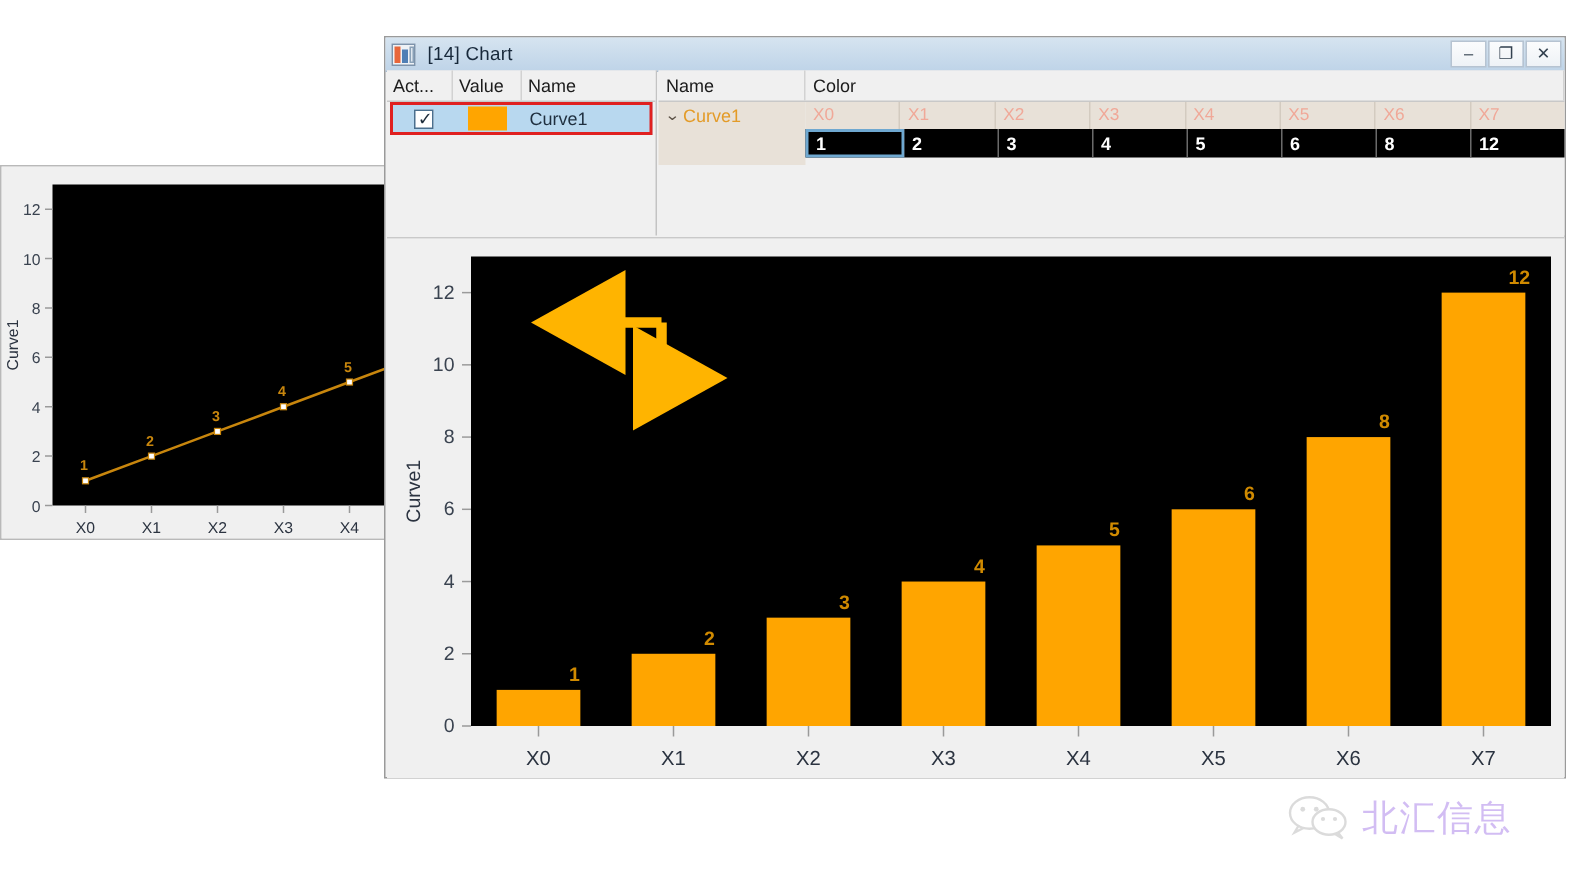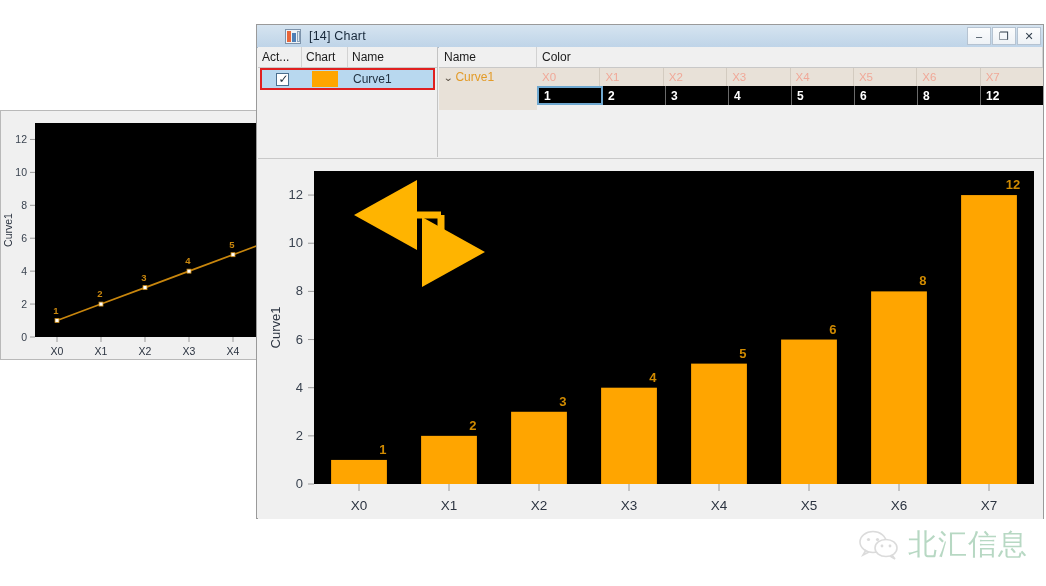--- a/index.html
+++ b/index.html
@@ -16,21 +16,21 @@
   #chart-window{
     left:256px;top:24px;width:788px;height:495px;
     background:#f0f0f0;
     border:1px solid #9a9a9a;
     box-sizing:border-box;
   }
   #title-bar{
     position:absolute;left:0;top:0;right:0;height:22px;
     background:linear-gradient(to bottom,#d6e4f0 0%,#cadcec 50%,#bfd4e8 100%);
     border-bottom:1px solid #a8bcd0;
-    display:flex;align-items:center;padding-left:24px;
+    display:flex;align-items:center;
   }
   #title-icon{
     width:16px;height:15px;margin-left:4px;margin-right:8px;
     position:relative;flex:0 0 auto;
     background:#eef2f6;border:1px solid #7d93ab;box-sizing:border-box;
   }
   #title-icon .g1{position:absolute;left:1px;top:1px;width:4px;height:11px;background:#e8663a;}
   #title-icon .g2{position:absolute;left:6px;top:3px;width:4px;height:9px;background:#4f7fb5;}
   #title-icon .g3{position:absolute;left:11px;top:1px;width:3px;height:11px;background:#dfe7ef;border:1px solid #8ba2b8;box-sizing:border-box;}
   #title-text{
@@ -143,21 +143,21 @@
   #line-chart{position:absolute;left:0;top:0;width:388px;height:248px;}
 
   
   #arrow-layer{left:0;top:0;width:1046px;height:586px;pointer-events:none;}
 
   
   #watermark{
     left:858px;top:524px;width:180px;height:42px;
     display:flex;align-items:center;gap:8px;opacity:.30;
   }
-  #wm-text{font-size:29px;color:#15803d;letter-spacing:1px;
+  #wm-text{font-size:24px;color:#6d28d9;letter-spacing:1px;
     font-family:Liberation Serif, serif;}
 </style>
 </head>
 <body>
 
 <div class="abs" id="line-panel">
   <svg id="line-chart" viewBox="0 0 388 248">
       <rect x="0" y="0" width="388" height="248" fill="#f0f0f0"></rect>
       <rect x="34" y="12" width="352" height="214" fill="#000000"></rect>
       <line x1="29" y1="226" x2="34" y2="226" stroke="#9a9a9a" stroke-width="1"></line>
@@ -225,21 +225,21 @@
       <div class="win-btn">❐</div>
       <div class="win-btn">✕</div>
     </div>
   </div>
 
   <div id="upper">
 
     <div id="curve-list">
       <div class="hdr-row">
         <div class="hdr-cell" id="col-act">Act...</div>
-        <div class="hdr-cell" id="col-color">Chart</div>
+        <div class="hdr-cell" id="col-color">Value</div>
         <div class="hdr-cell" id="col-name">Name</div>
       </div>
       <div id="curve-row">
         <div id="curve-check-cell">
           <div id="curve-check">
             <span class="tick">✓</span>
           </div>
         </div>
         <div id="curve-color-cell">
           <div id="curve-swatch"></div>

